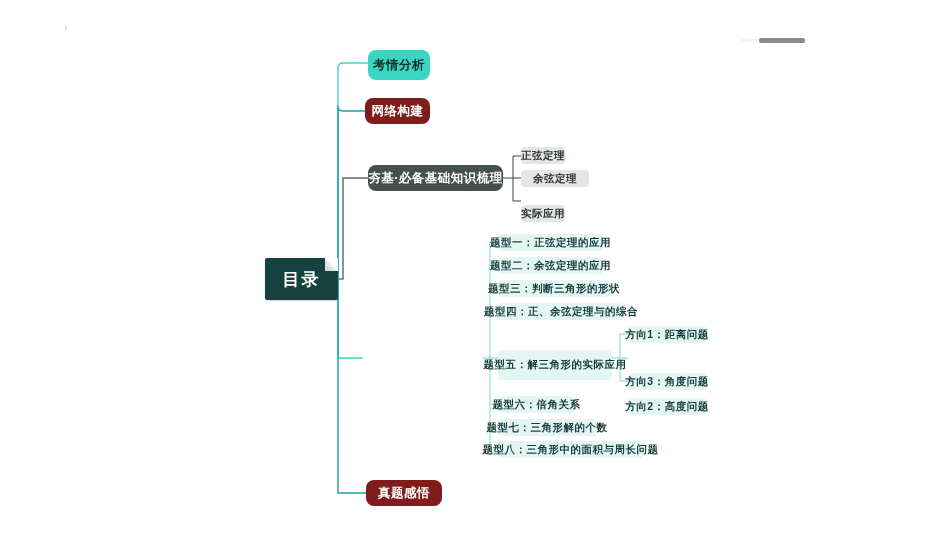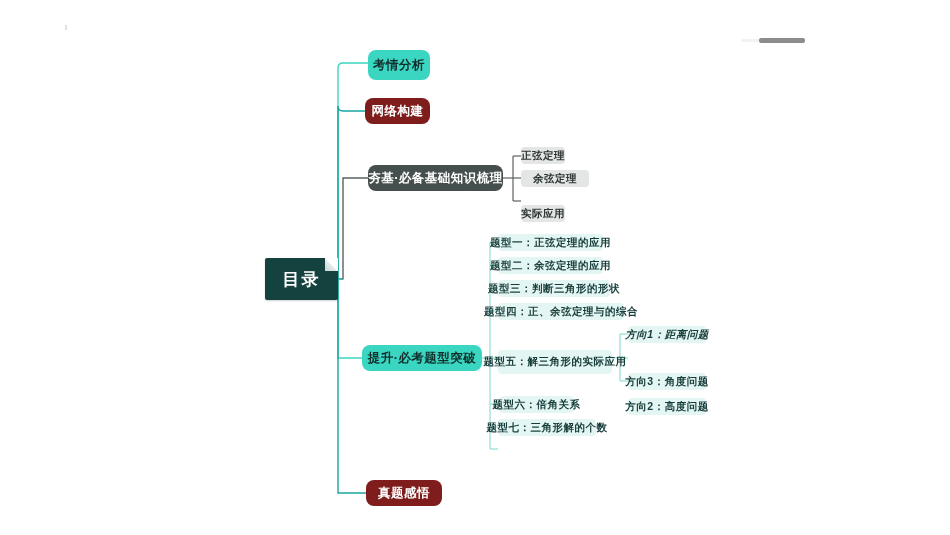--- a/index.html
+++ b/index.html
@@ -181,23 +181,20 @@
   </div>
 
   <div class="node node-l1-deep" style="left:365px; top:98px; width:65px; height:26px;">
     <span>网络构建</span>
   </div>
 
   <div class="node node-l1-slate" style="left:368px; top:165px; width:135px; height:26px;">
     <span>夯基·必备基础知识梳理</span>
   </div>
 
-  <div class="node node-l1-bright" style="left:362px; top:345px; width:120px; height:26px;">
-    <span>提升·必考题型突破</span>
-  </div>
 
   <div class="node node-l1-deep" style="left:366px; top:480px; width:76px; height:26px;">
     <span>真题感悟</span>
   </div>
 
   <div class="node node-l2-gray" style="left:521px; top:147px; width:44px; height:17px;">
     <span>正弦定理</span>
   </div>
   <div class="node node-l2-gray" style="left:521px; top:170px; width:68px; height:17px;">
     <span>余弦定理</span>
@@ -211,31 +208,34 @@
   </div>
   <div class="node node-l2-mint" style="left:498px; top:257px; width:105px; height:17px;">
     <span>题型二：余弦定理的应用</span>
   </div>
   <div class="node node-l2-mint" style="left:498px; top:280px; width:112px; height:17px;">
     <span>题型三：判断三角形的形状</span>
   </div>
   <div class="node node-l2-mint" style="left:498px; top:303px; width:126px; height:17px;">
     <span>题型四：正、余弦定理与的综合</span>
   </div>
-  <div class="node node-l2-mint" style="left:498px; top:350px; width:114px; height:24px;">
+  <div class="node node-l2-mint" style="left:498px; top:350px; width:114px; height:30px;">
     <span>题型五：解三角形的实际应用</span>
   </div>
   <div class="node node-l2-mint" style="left:498px; top:396px; width:77px; height:17px;border-radius:6px;">
     <span>题型六：倍角关系</span>
   </div>
   <div class="node node-l2-mint" style="left:498px; top:419px; width:98px; height:17px;">
     <span>题型七：三角形解的个数</span>
   </div>
-
-  <div class="node node-l3-mint" style="left:628px; top:326px; width:78px; height:17px;font-style:italic;">
+  <div class="node node-l2-mint" style="left:498px; top:441px; width:145px; height:17px;">
+    <span>题型八：三角形中的面积与周长问题</span>
+  </div>
+
+  <div class="node node-l3-mint" style="left:628px; top:326px; width:78px; height:17px;">
     <span>方向1：距离问题</span>
   </div>
   <div class="node node-l3-mint" style="left:628px; top:350px; width:78px; height:17px;margin-top:48px;">
     <span>方向2：高度问题</span>
   </div>
   <div class="node node-l3-mint" style="left:628px; top:373px; width:78px; height:17px;">
     <span>方向3：角度问题</span>
   </div>
 
   <div class="scroll-ornament">

